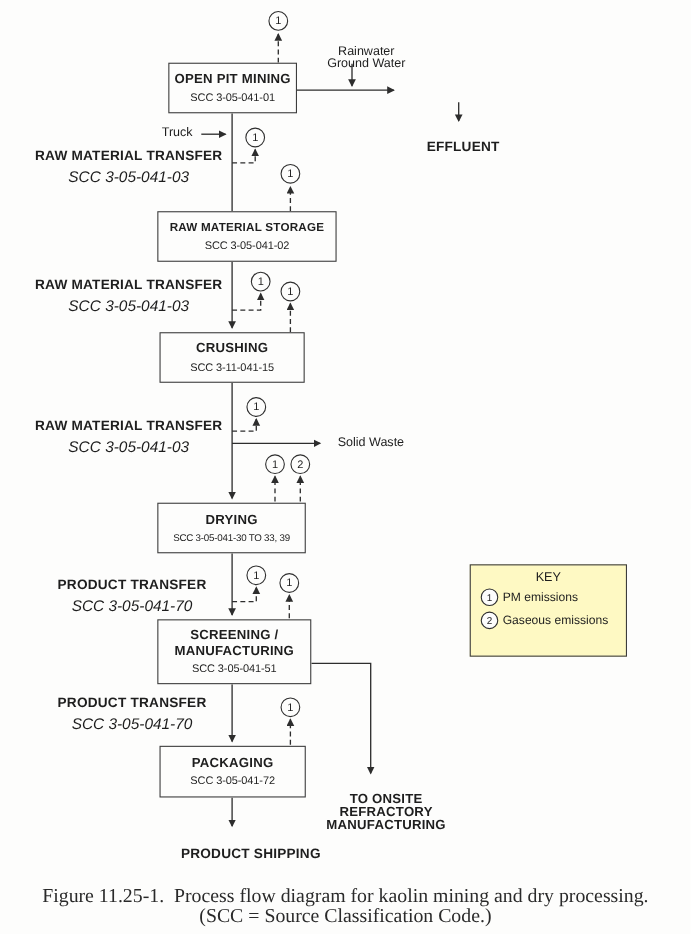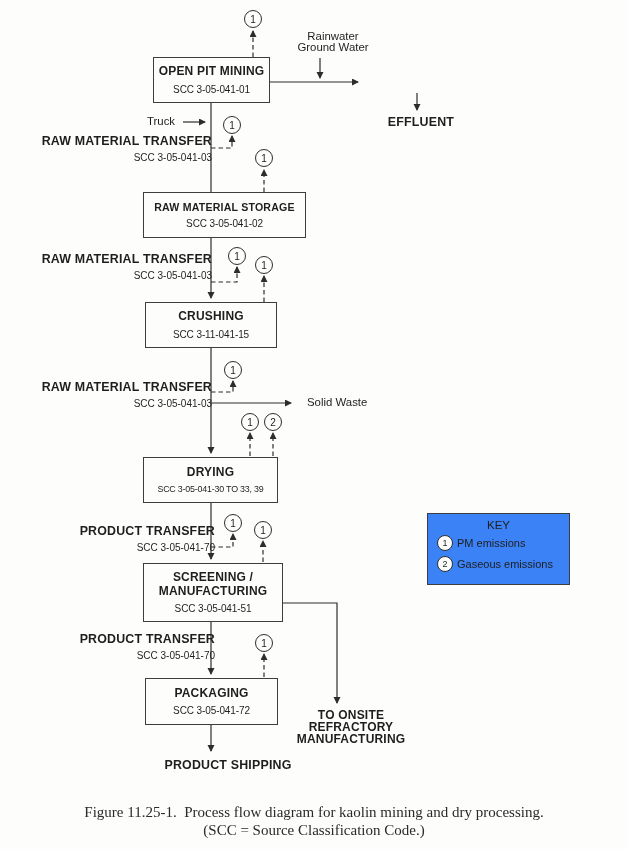--- a/index.html
+++ b/index.html
@@ -16,43 +16,43 @@
   }
   .pbox .t { font-weight:bold; font-size:12px; white-space:nowrap; letter-spacing:.2px; line-height:1.15; }
   .pbox .t.sm { font-size:10.6px; }
   .pbox .s { font-size:10px; white-space:nowrap; margin-top:5px; letter-spacing:-.1px; }
   .pbox .s.sm { font-size:8.9px; letter-spacing:-.2px; }
   .marker {
     position:absolute; width:16px; height:16px; border:1.2px solid #2e2e2e; border-radius:50%;
     background:#fdfdfc; display:flex; align-items:center; justify-content:center;
     font-size:10px; transform:translate(-50%,-50%); z-index:3;
   }
-  .slabel { position:absolute; text-align:right; }
+  .slabel { position:absolute; text-align:center; }
   .slabel .t { font-weight:bold; font-size:12.4px; white-space:nowrap; letter-spacing:.2px; }
-  .slabel .s { font-size:10px; margin-top:4px; white-space:nowrap; }
+  .slabel .s { font-size:14px; margin-top:4px; white-space:nowrap;font-style:italic; }
   .flabel { position:absolute; white-space:nowrap; }
   .flabel.plain { font-size:11.4px; }
   .flabel.caps  { font-weight:bold; font-size:12.4px; letter-spacing:.2px; }
-  .center { transform:translateX(-50%); text-align:center; }
+  .center { transform:translateX(-50%); text-align:center;margin-top:11px; }
   .keybox {
-    position:absolute; left:427px; top:513px; width:143px; height:72px;
-    border:1.4px solid #3d3d3d; background:#3b82f6; box-sizing:border-box;
+    position:absolute; left:427px; top:513px; width:143px; height:84px;
+    border:1.4px solid #3d3d3d; background:#fef9c3; box-sizing:border-box;
     padding:5px 0 0 9px;
   }
   .keybox .kt { text-align:center; font-size:11.5px; margin-bottom:4px; padding-right:9px; }
   .keyrow { display:flex; align-items:center; margin-bottom:5px; }
   .keyrow .kc {
     width:14px; height:14px; border:1.2px solid #2e2e2e; border-radius:50%;
     display:flex; align-items:center; justify-content:center; font-size:9px; margin-right:4px;
     background:#fdfdfc; flex:0 0 auto;
   }
   .keyrow .kl { font-size:11px; white-space:nowrap; }
   .caption {
     position:absolute; left:0; width:628px; text-align:center;
-    font-family:"Liberation Serif", serif; font-size:15px; color:#2a2a2a; white-space:pre;
+    font-family:"Liberation Serif", serif; font-size:18px; color:#2a2a2a; white-space:pre;
   }
 </style>
 </head>
 <body>
 
 <div class="page">
 
   <svg class="lines" viewBox="0 0 628 849" fill="none" stroke="#2d2d2d" stroke-width="1.2">
     <defs>
       <marker id="arr" markerWidth="8" markerHeight="8" refX="6" refY="3.5" orient="auto" markerUnits="userSpaceOnUse">

